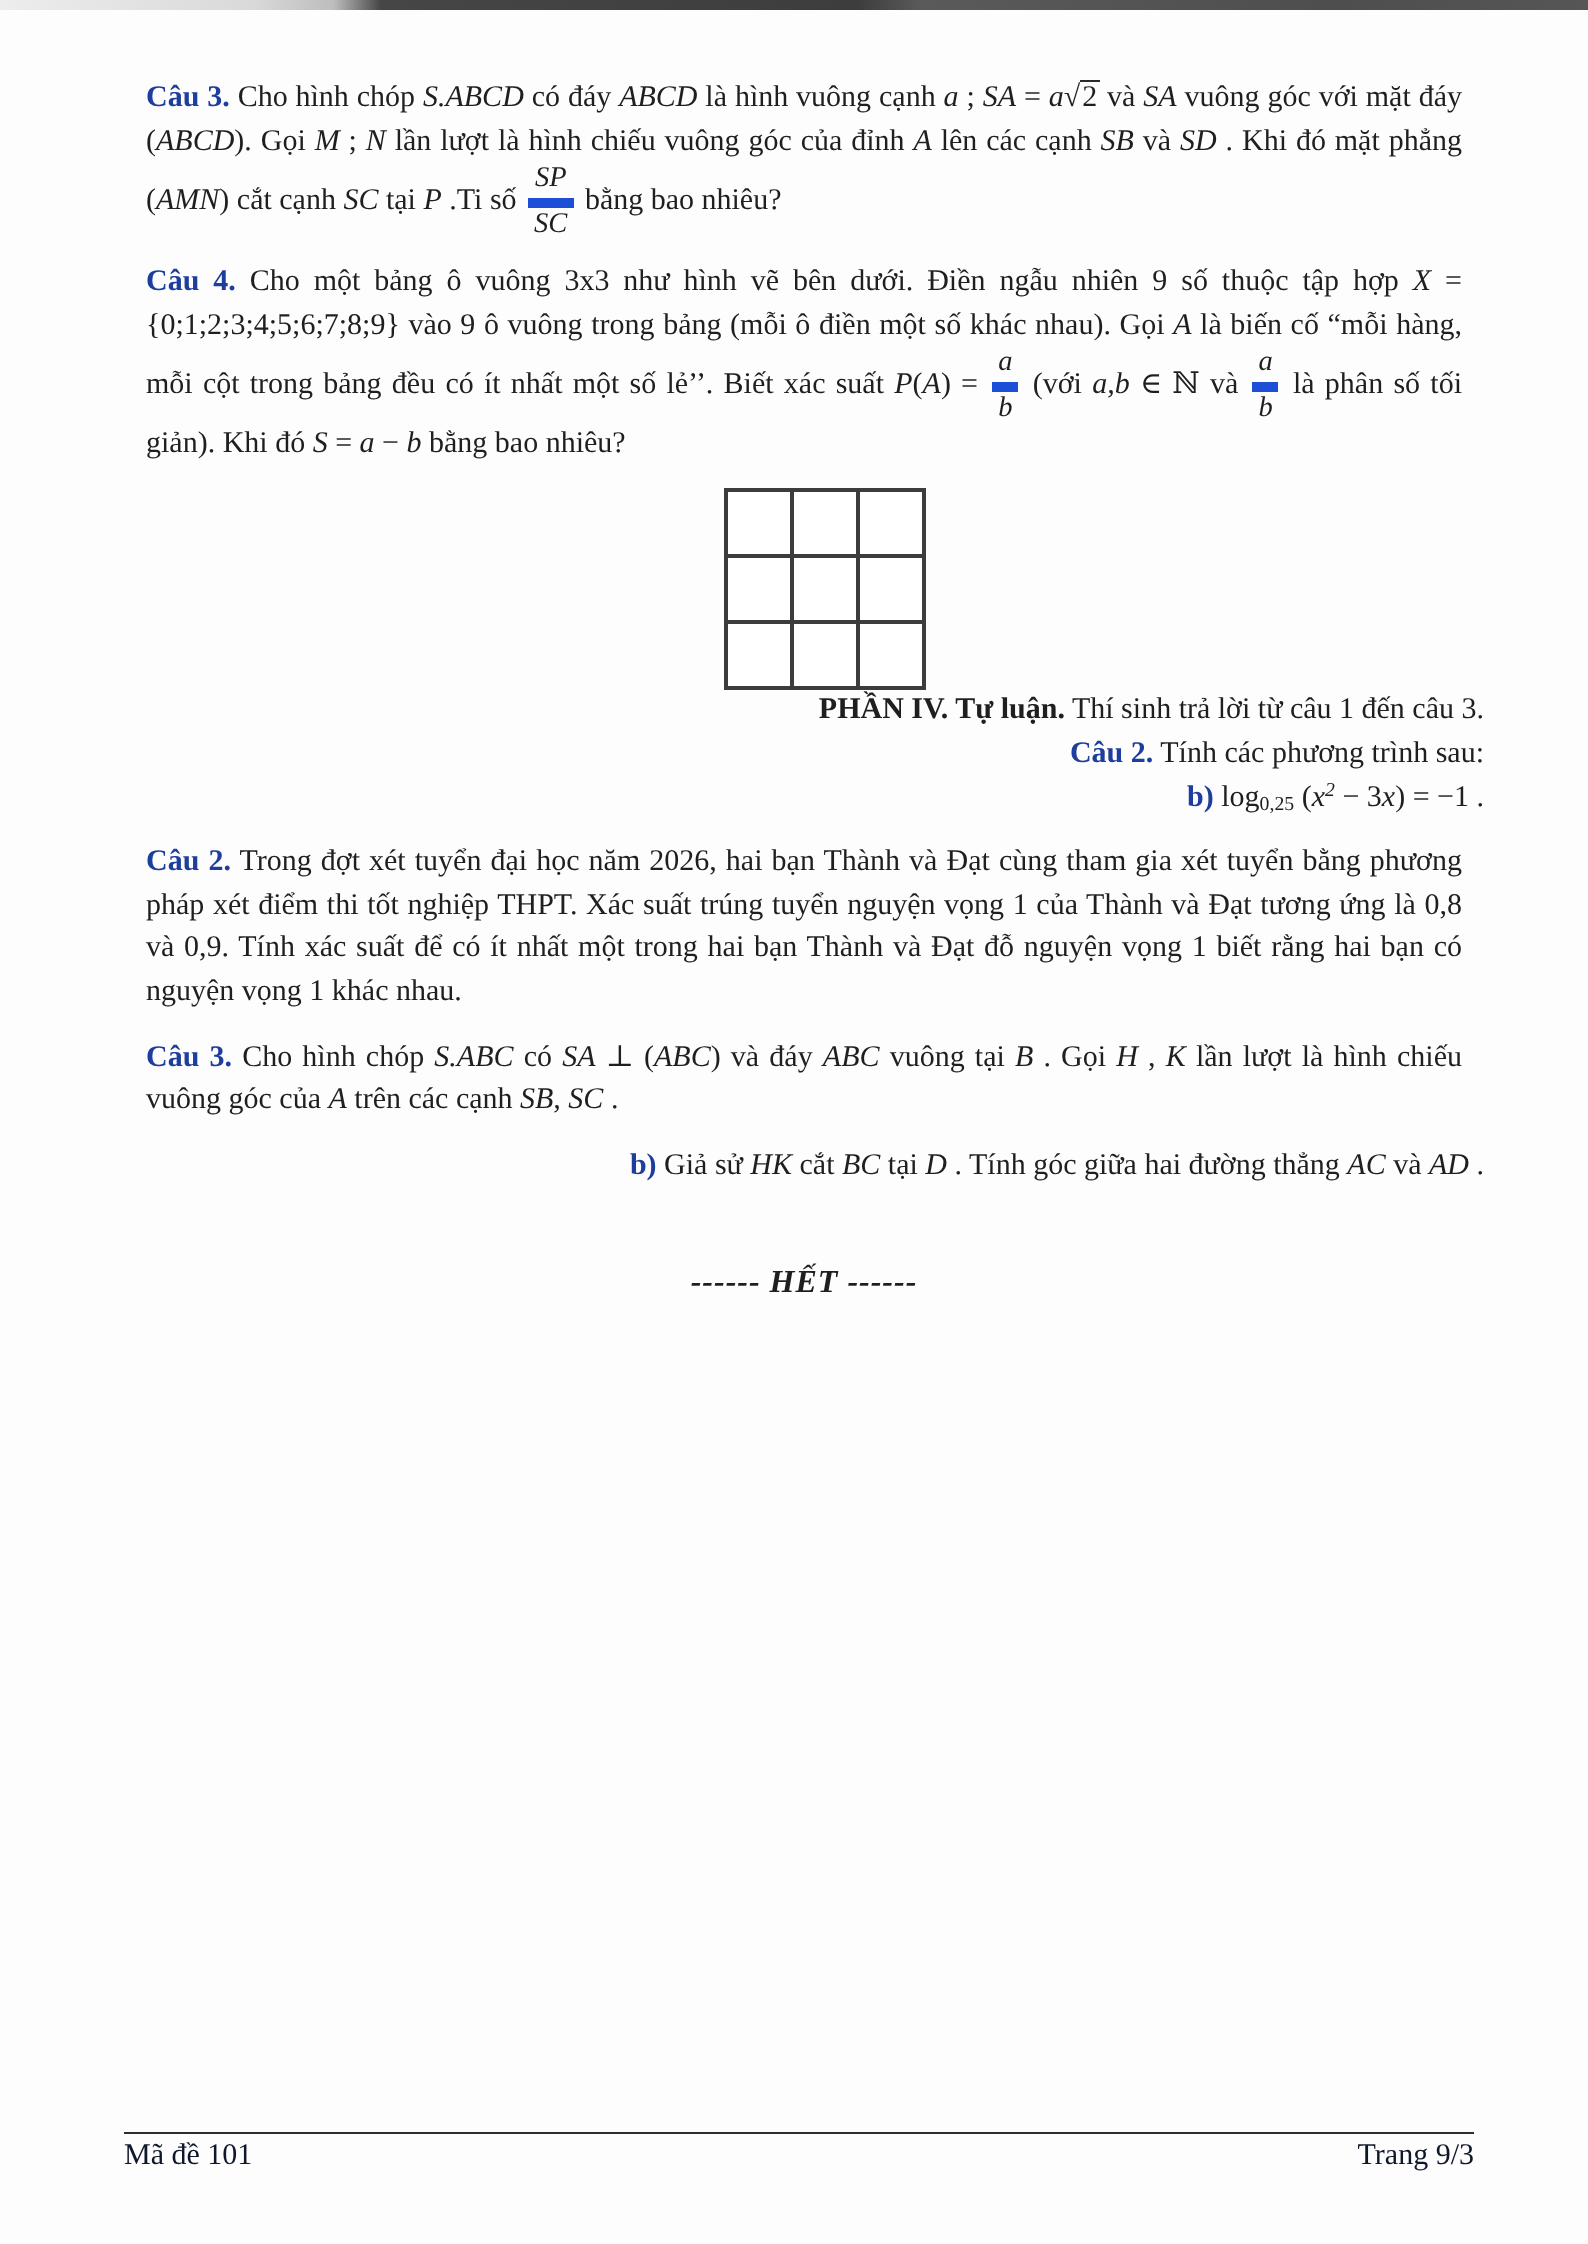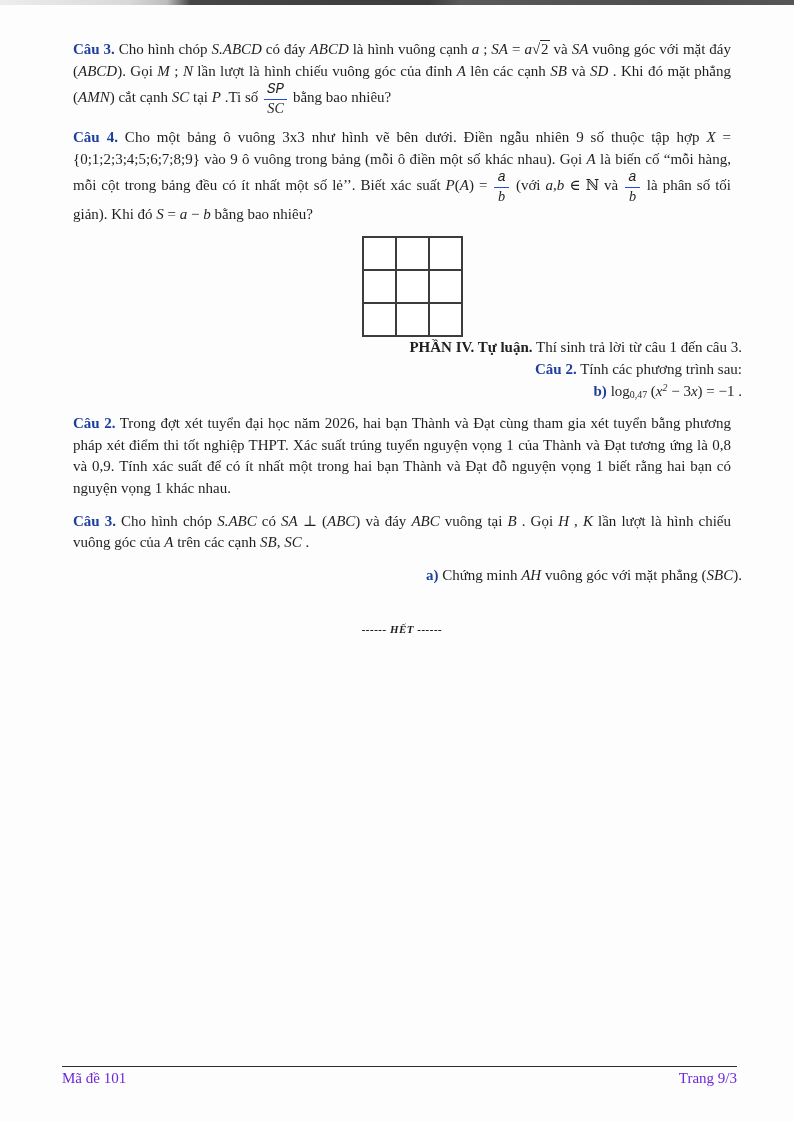--- a/index.html
+++ b/index.html
@@ -28,48 +28,48 @@
   p.line{margin:0;text-align:right;}
   .q{color:var(--blue);font-weight:bold;}
   .b{font-weight:bold;}
   .i{font-style:italic;}
   .sup{font-size:0.66em;font-style:italic;position:relative;top:-0.5em;}
   .sub{font-size:0.66em;position:relative;top:0.28em;}
   .frac{
     display:inline-block;vertical-align:middle;text-align:center;
     font-style:italic;font-size:0.95em;line-height:1.08;margin:0 2px;
   }
-  .frac .num{display:block;border-bottom:1px solid #1d4ed8;padding:0 3px 1px;font-family:Liberation Mono, monospace;}
+  .frac .num{display:block;border-bottom:5px solid #1d4ed8;padding:0 3px 1px;}
   .frac .den{display:block;padding:1px 3px 0;}
   .sqrt{white-space:nowrap;}
   .sqrt .radicand{border-top:1.2px solid #2a2a2a;padding:0 1px;}
   .indent{padding-left:34px;}
   .grid3{
     display:inline-grid;
     grid-template-columns:repeat(3,33px);
     grid-auto-rows:33px;
     border:1.2px solid var(--rule);
     background:#fff;
   }
   .grid3 .cell{border:1px solid var(--rule);}
   .grid-wrap{margin:8px 0 0 300px;line-height:0;}
   .part-heading{margin-top:16px;}
   .mt2{margin-top:2px;}
   .mt4{margin-top:4px;}
   .mt6{margin-top:6px;}
   .mt8{margin-top:8px;}
   .end-marker{
     margin-top:36px;text-align:center;
-    font-weight:bold;font-style:italic;font-size:11px;letter-spacing:0.5px;
+    font-weight:bold;font-style:italic;font-size:16px;letter-spacing:0.5px;
   }
   .footer{
     position:absolute;left:62px;top:1066px;width:675px;
     border-top:1.5px solid #2e2e2e;padding-top:3px;
     display:flex;justify-content:space-between;
-    font-size:15px;color:#6d28d9;
+    font-size:15px;color:#0f172a;
   }
 </style>
 </head>
 <body>
 
 <div class="top-strip"></div>
 
 <div class="content">
 
   <p class="para"><span class="q">Câu 3.</span><span> Cho hình chóp </span><span class="i">S.ABCD</span><span> có đáy </span><span class="i">ABCD</span><span> là hình vuông cạnh </span><span class="i">a</span><span> ; </span><span class="i">SA</span><span> = </span><span class="i">a</span><span class="sqrt">√<span class="radicand">2</span></span><span> và </span><span class="i">SA</span><span> vuông góc với mặt đáy (</span><span class="i">ABCD</span><span>). Gọi </span><span class="i">M</span><span> ; </span><span class="i">N</span><span> lần lượt là hình chiếu vuông góc của đỉnh </span><span class="i">A</span><span> lên các cạnh </span><span class="i">SB</span><span> và </span><span class="i">SD</span><span> . Khi đó mặt phẳng (</span><span class="i">AMN</span><span>) cắt cạnh </span><span class="i">SC</span><span> tại </span><span class="i">P</span><span> .Ti số </span><span class="frac"><span class="num">SP</span><span class="den">SC</span></span><span> bằng bao nhiêu?</span></p>
@@ -86,26 +86,26 @@
         <div class="cell"></div>
         <div class="cell"></div>
         <div class="cell"></div>
         <div class="cell"></div>
       </div>
   </div>
 
   <p class="line part-heading"><span class="b">PHẦN IV. Tự luận.</span><span> Thí sinh trả lời từ câu 1 đến câu 3.</span></p>
 
   <p class="line mt2"><span class="q">Câu 2.</span><span> Tính các phương trình sau:</span></p>
-  <p class="line indent mt2"><span class="q">b)</span><span> log</span><span class="sub">0,47</span><span> (</span><span class="i">x</span><span class="sup">2</span><span> − 3</span><span class="i">x</span><span>) = −1 .</span></p>
+  <p class="line indent mt2"><span class="q">b)</span><span> log</span><span class="sub">0,25</span><span> (</span><span class="i">x</span><span class="sup">2</span><span> − 3</span><span class="i">x</span><span>) = −1 .</span></p>
 
   <p class="para mt6"><span class="q">Câu 2.</span><span> Trong đợt xét tuyển đại học năm 2026, hai bạn Thành và Đạt cùng tham gia xét tuyển bằng phương pháp xét điểm thi tốt nghiệp THPT. Xác suất trúng tuyển nguyện vọng 1 của Thành và Đạt tương ứng là 0,8 và 0,9. Tính xác suất để có ít nhất một trong hai bạn Thành và Đạt đỗ nguyện vọng 1 biết rằng hai bạn có nguyện vọng 1 khác nhau.</span></p>
 
   <p class="para mt6"><span class="q">Câu 3.</span><span> Cho hình chóp </span><span class="i">S.ABC</span><span> có </span><span class="i">SA</span><span> ⊥ (</span><span class="i">ABC</span><span>) và đáy </span><span class="i">ABC</span><span> vuông tại </span><span class="i">B</span><span> . Gọi </span><span class="i">H</span><span> , </span><span class="i">K</span><span> lần lượt là hình chiếu vuông góc của </span><span class="i">A</span><span> trên các cạnh </span><span class="i">SB, SC</span><span> .</span></p>
-  <p class="line indent mt6"><span class="q">a)</span><span> Chứng minh </span><span class="i">AH</span><span> vuông góc với mặt phẳng (</span><span class="i">SBC</span><span>).</span></p>
+  <p class="line indent mt8"><span class="q">b)</span><span> Giả sử </span><span class="i">HK</span><span> cắt </span><span class="i">BC</span><span> tại </span><span class="i">D</span><span> . Tính góc giữa hai đường thẳng </span><span class="i">AC</span><span> và </span><span class="i">AD</span><span> .</span></p>
 
   <p class="end-marker">------ HẾT ------</p>
 </div>
 
 <div class="footer">
   <span>Mã đề 101</span>
   <span>Trang 9/3</span>
 </div>
 
 </body></html>

